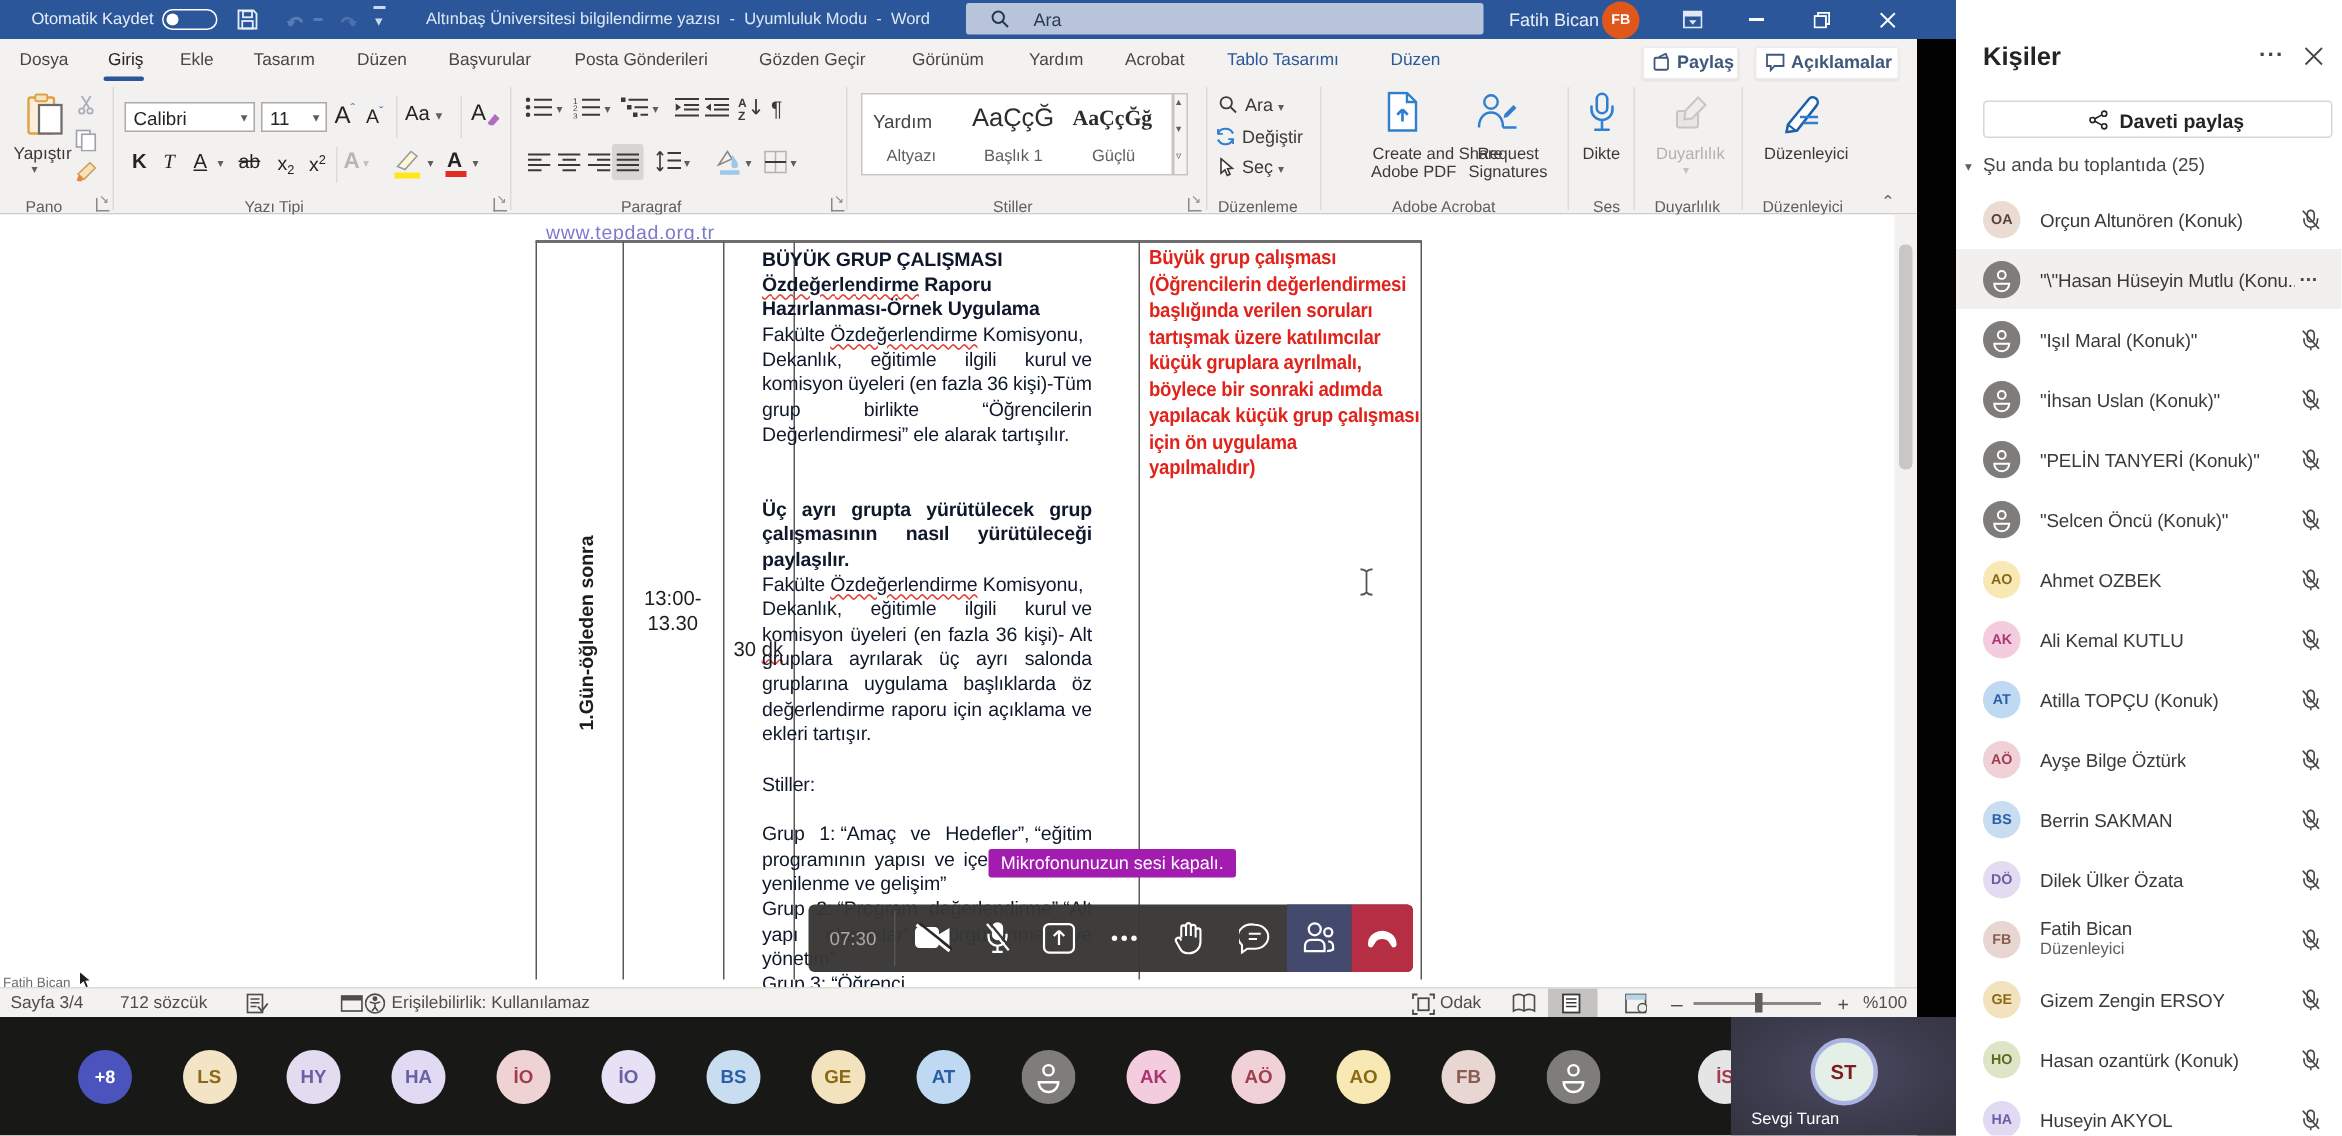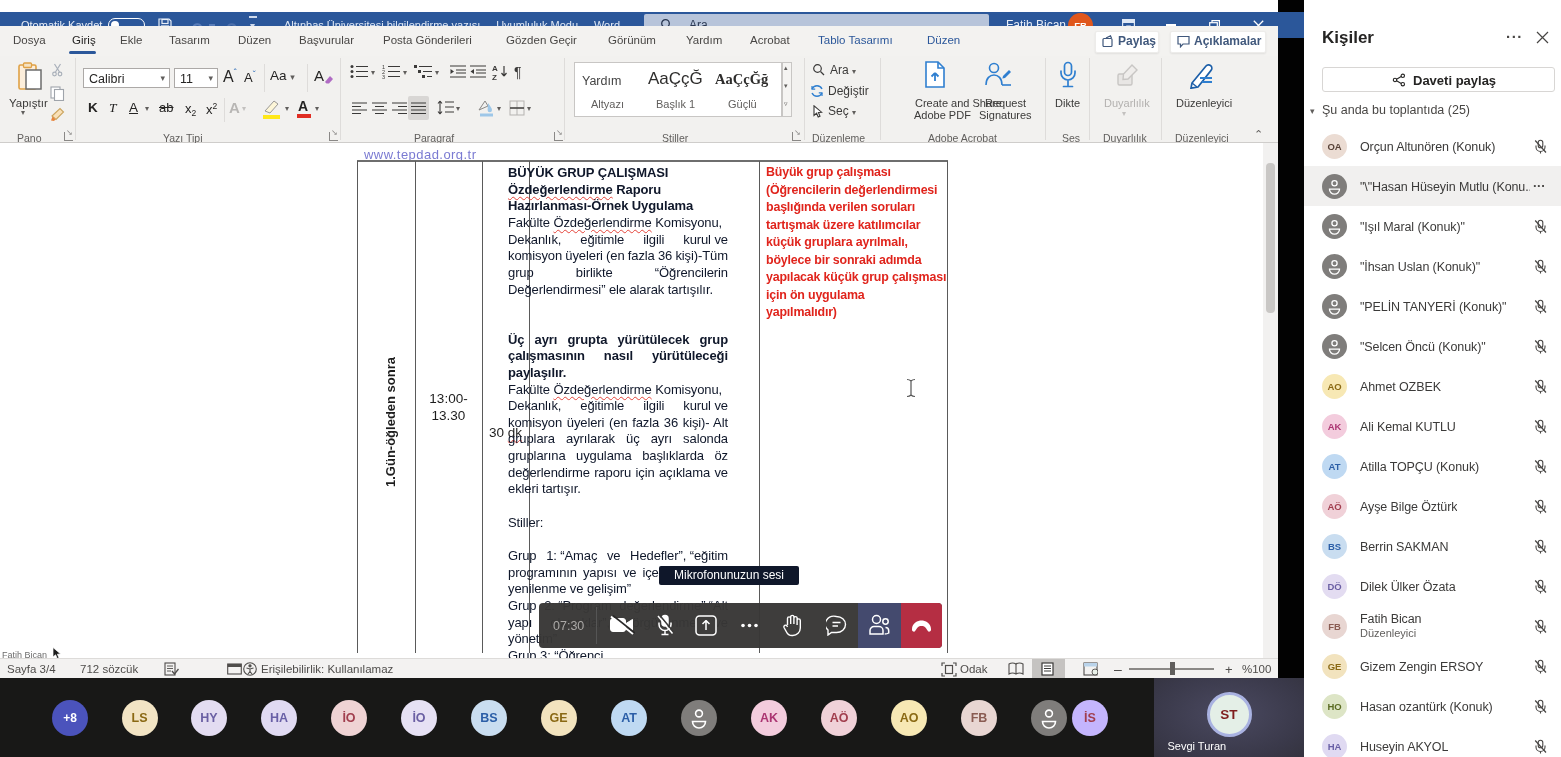--- a/index.html
+++ b/index.html
@@ -1,20 +1,20 @@
 <!DOCTYPE html>
 <html><head>
 <meta charset="utf-8">
 <style>
   * { margin:0; padding:0; box-sizing:border-box; }
   html,body { width:1561px; height:757px; overflow:hidden; }
   body { font-family:"Liberation Sans", sans-serif; position:relative; background:#fff; }
   .abs { position:absolute; }
   
-  #titlebar { left:0; top:12px; width:1426px; height:26px; background:#2b579a; color:#e8eef7; font-size:12px; }
+  #titlebar { left:0; top:0; width:1426px; height:26px; background:#2b579a; color:#e8eef7; font-size:12px; }
   #blackgap { left:1278px; top:0; width:26px; height:757px; background:#020202; }
   
   #tabrow { left:0; top:26px; width:1278px; height:30px; background:#f3f2f0; font-size:11.5px; color:#484644; }
   .tab { position:absolute; top:8px; }
   .tabblue { color:#2b579a; }
   
   #ribbon { left:0; top:56px; width:1278px; height:87px; background:#f2f1ef; border-bottom:1.5px solid #cfcdcb; font-size:11px; color:#3b3a39; }
   .gsep { position:absolute; top:2px; height:82px; width:1px; background:#dedcda; }
   .glabel { position:absolute; top:76px; font-size:10.5px; color:#605e5c; }
   .launch { position:absolute; top:76px; width:9px; height:9px; border-left:1px solid #8a8886; border-bottom:1px solid #8a8886; }
@@ -37,21 +37,21 @@
   #panel { left:1304px; top:0; width:257px; height:757px; background:#fff; color:#252423; }
   .prow { position:absolute; left:0; width:257px; height:40px; }
   .pav { position:absolute; left:18px; top:7.5px; width:25px; height:25px; border-radius:50%; text-align:center; line-height:25px; font-size:9.5px; font-weight:bold; }
   .pname { position:absolute; left:56px; top:13.5px; font-size:12.5px; color:#3b3a39; white-space:nowrap; max-width:170px; overflow:hidden; letter-spacing:-0.1px; }
   .pmic { position:absolute; left:229px; top:13px; }
   .sp { height:16.65px; }
   .wavy { text-decoration:underline; text-decoration-style:wavy; text-decoration-color:#e4433a; text-decoration-thickness:1px; text-underline-offset:1.5px; }
   .hl { background:#f1f0ef; }
   
   #cbar { left:539px; top:603px; width:403px; height:45px; background:rgba(56,55,54,0.97); border-radius:4px; }
-  #tooltip { left:659px; top:566px; width:140px; height:19px; background:#0f172a; color:#fff; font-size:12px; text-align:center; line-height:19px; border-radius:2px;}
+  #tooltip { left:659px; top:566px; width:165px; height:19px; background:#a21caf; color:#fff; font-size:12px; text-align:center; line-height:19px; border-radius:2px;}
 </style>
 </head>
 <body>
   <div class="abs" id="blackgap"></div>
   <div class="abs" id="titlebar">
     <div class="abs" style="left:21px;top:7px;font-size:11px;">Otomatik Kaydet</div>
     <div class="abs" style="left:108px;top:6px;width:37px;height:14px;border:1px solid #fff;border-radius:7px;">
       <div class="abs" style="left:2px;top:2px;width:8px;height:8px;border-radius:50%;background:#fff;"></div>
     </div>
     <svg class="abs" style="left:157px;top:5px;" width="16" height="16" viewBox="0 0 16 16">
@@ -535,21 +535,21 @@
       </svg></div>
     <div class="av" style="left:751px;background:#f3ccdd;color:#ab3572;">AK</div>
     <div class="av" style="left:821px;background:#f0d1d8;color:#a13e4e;">AÖ</div>
     <div class="av" style="left:891px;background:#f7e8b4;color:#8a6914;">AO</div>
     <div class="av" style="left:961px;background:#e8d6d2;color:#8a5c52;">FB</div>
     <div class="av" style="left:1030.5px;"><svg width="36" height="36" viewBox="0 0 36 36">
         <circle cx="18" cy="18" r="18" fill="#7f7d7b"></circle>
         <circle cx="18" cy="13.5" r="3.4" fill="none" stroke="#fff" stroke-width="1.6"></circle>
         <path d="M11.5 21.5 h13 a6.5 6.5 0 0 1 -13 0 z" fill="none" stroke="#fff" stroke-width="1.6"></path>
       </svg></div>
-    <div class="av" style="left:1072px;background:#c4b5fd;color:#a13e4e;">İS</div>
+    <div class="av" style="left:1132px;background:#e5e5e5;color:#a13e4e;">İS</div>
     <div class="abs" style="left:1153.5px;top:0;width:150.5px;height:79px;background:radial-gradient(ellipse at 50% 45%, #4a4960 0%, #3a394a 70%, #34333f 100%);">
       <div class="abs" style="left:53px;top:14px;width:45px;height:45px;border-radius:50%;border:3px solid #a9b2e1;background:#e4efe7;">
         <div style="width:100%;text-align:center;line-height:39px;font-size:13.5px;font-weight:bold;color:#7f1d1d;">ST</div>
       </div>
       <div class="abs" style="left:14px;top:62px;font-size:11px;color:#fff;">Sevgi Turan</div>
     </div>
   </div>
   <div class="abs" id="panel">
     <div class="abs" style="left:18px;top:28px;font-size:17px;font-weight:bold;color:#252423;">Kişiler</div>
     <div class="abs" style="left:202px;top:24px;font-size:15px;font-weight:bold;color:#484644;letter-spacing:1.5px;">...</div>

